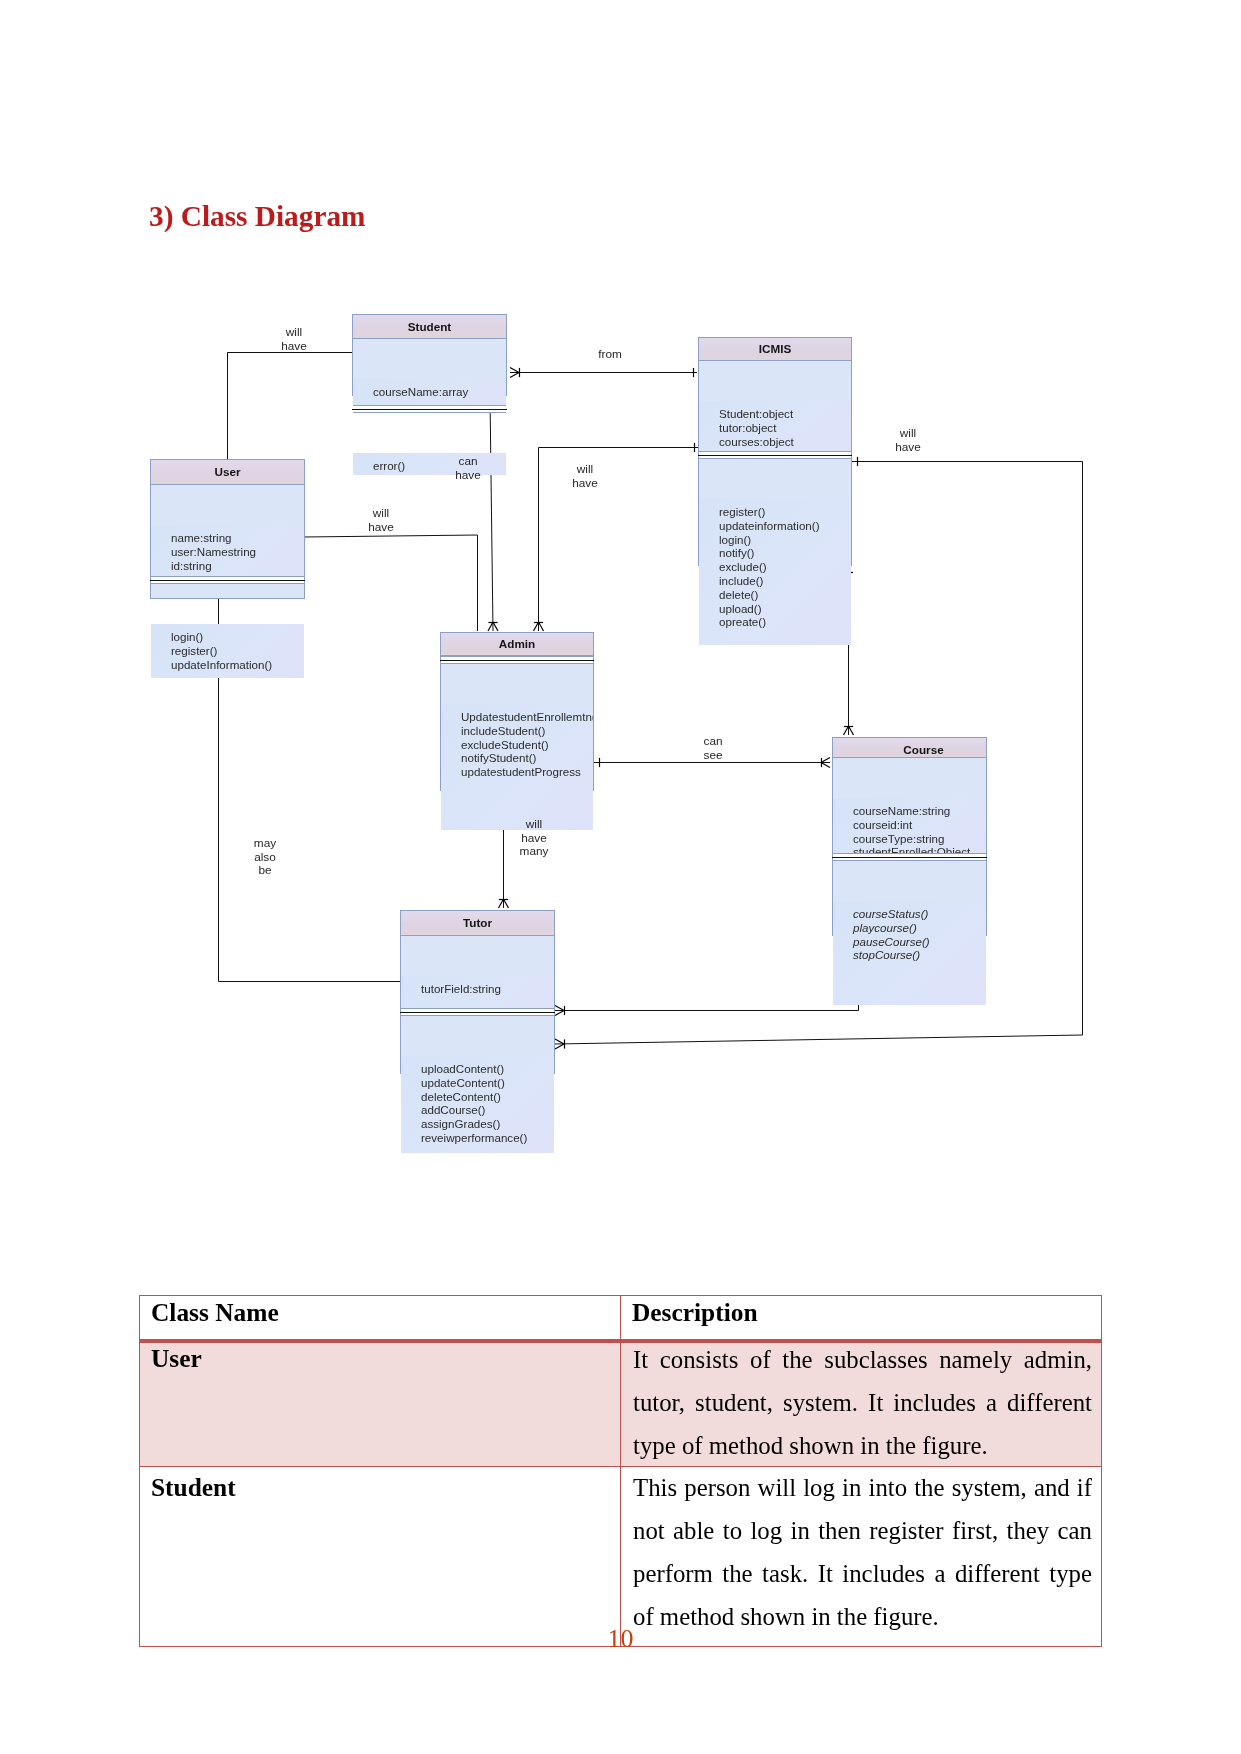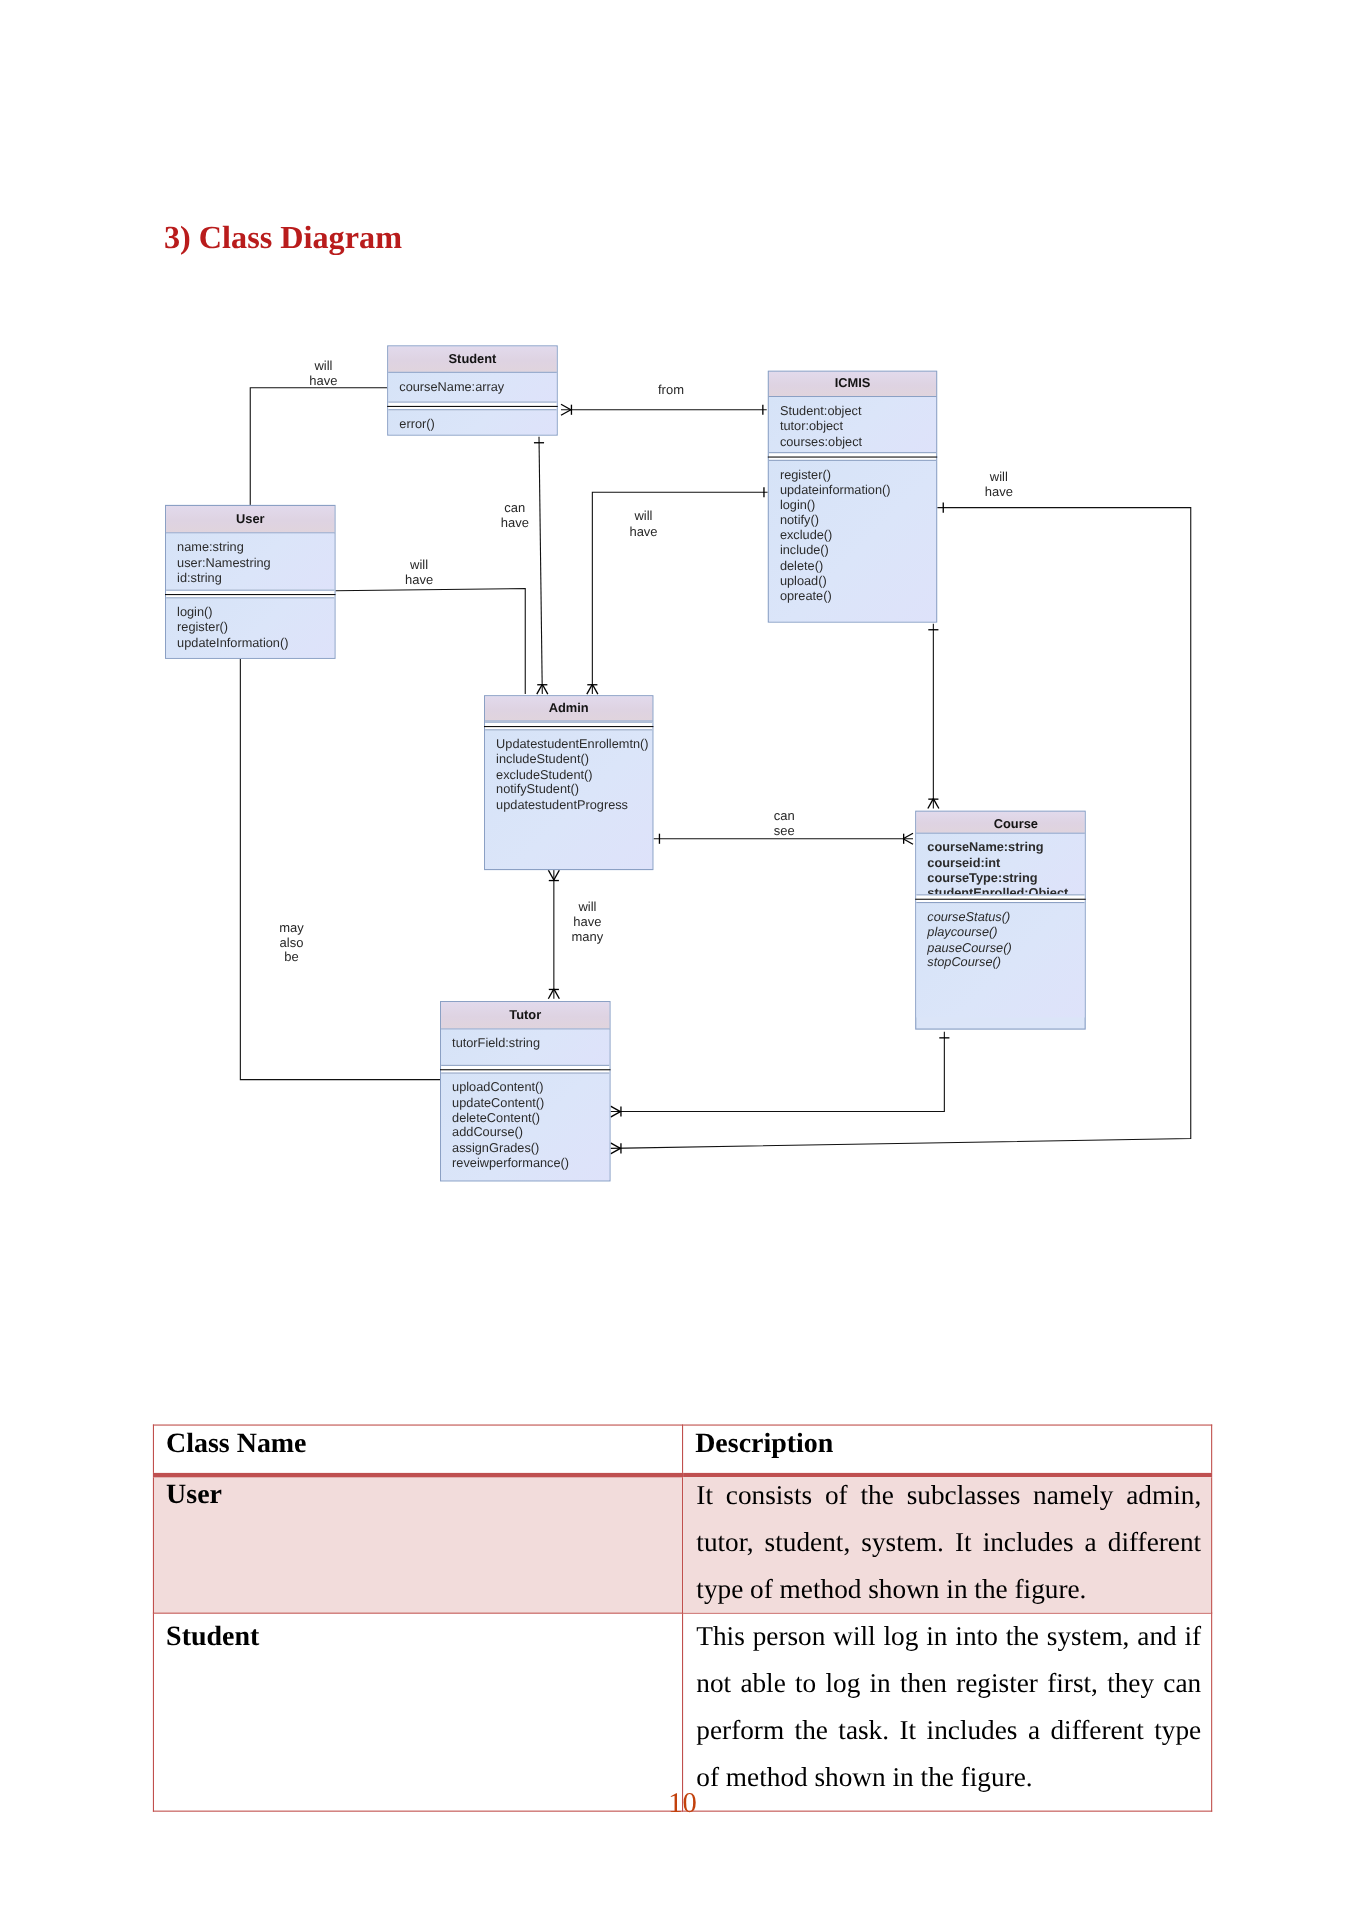--- a/index.html
+++ b/index.html
@@ -27,21 +27,21 @@
 
   .uml{position:absolute;box-sizing:border-box;
        font-family:"Liberation Sans", sans-serif;
        border:1px solid #8ba0c4;background:#dbe5f8;}
   .uml .hdr{box-sizing:border-box;text-align:center;font-weight:bold;
             color:#141414;font-size:11.7px;
             background:linear-gradient(180deg,#e2daec 0%,#ded3e2 55%,#e0d4dd 100%);
             border-bottom:1px solid #8ba0c4;}
   .uml .sec{box-sizing:border-box;overflow:hidden;
             background:linear-gradient(135deg,#d6e3f7 0%,#dbe5f9 55%,#dee2fa 100%);
-            padding:6px 0 0 10px;}
+            padding:6px 0 0 20px;margin-top:40px;}
   .uml .rule{box-sizing:border-box;height:8px;background:#ffffff;
              border-top:1px solid #8ba0c4;border-bottom:1px solid #8ba0c4;
              position:relative;}
   .uml .rule i{display:block;position:absolute;left:-1px;right:-1px;top:2.5px;height:1.5px;background:#111;}
   .uml .ln{white-space:nowrap;color:#2b2b2b;font-size:11.6px;line-height:13.8px;}
 
   .elabel{position:absolute;font-family:"Liberation Sans", sans-serif;
           font-size:11.8px;color:#272727;text-align:center;line-height:13.6px;
           white-space:pre;transform:translateX(-50%);}
 
@@ -208,21 +208,21 @@
           <div class="sec mth" style="height: 126px;">
             <div class="ln">UpdatestudentEnrollemtn()</div>
             <div class="ln">includeStudent()</div>
             <div class="ln">excludeStudent()</div>
             <div class="ln">notifyStudent()</div>
             <div class="ln">updatestudentProgress</div>
           </div>
         </div>
         <div class="uml" style="left: 832px; top: 737px; width: 155px; height: 199px;">
           <div class="hdr" style="height: 20px; line-height: 23px; padding-left: 28px;">Course</div>
-          <div class="sec" style="height: 55px; font-weight: bold;">
+          <div class="sec" style="height: 55px;">
             <div class="ln">courseName:string</div>
             <div class="ln">courseid:int</div>
             <div class="ln">courseType:string</div>
             <div class="ln">studentEnrolled:Object</div>
           </div>
           <div class="rule">
             <i></i>
           </div>
           <div class="sec mth" style="height: 104px; font-style: italic;">
             <div class="ln">courseStatus()</div>

